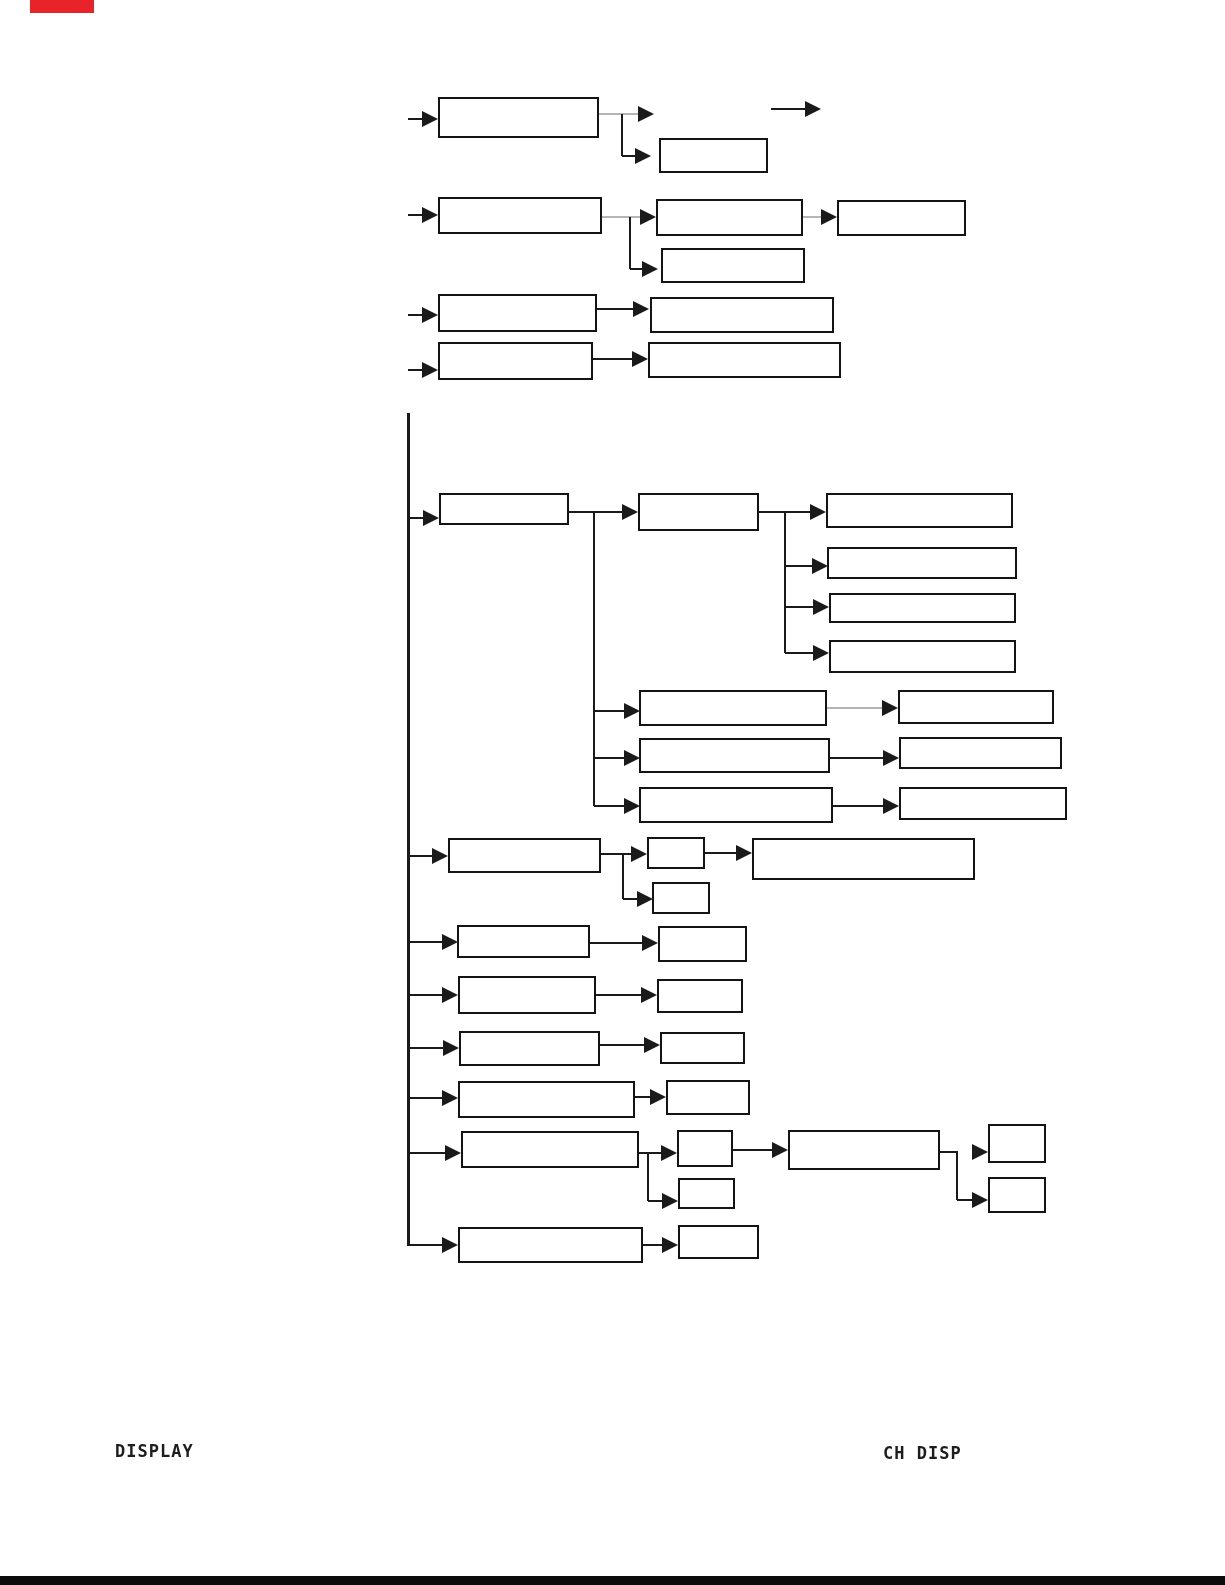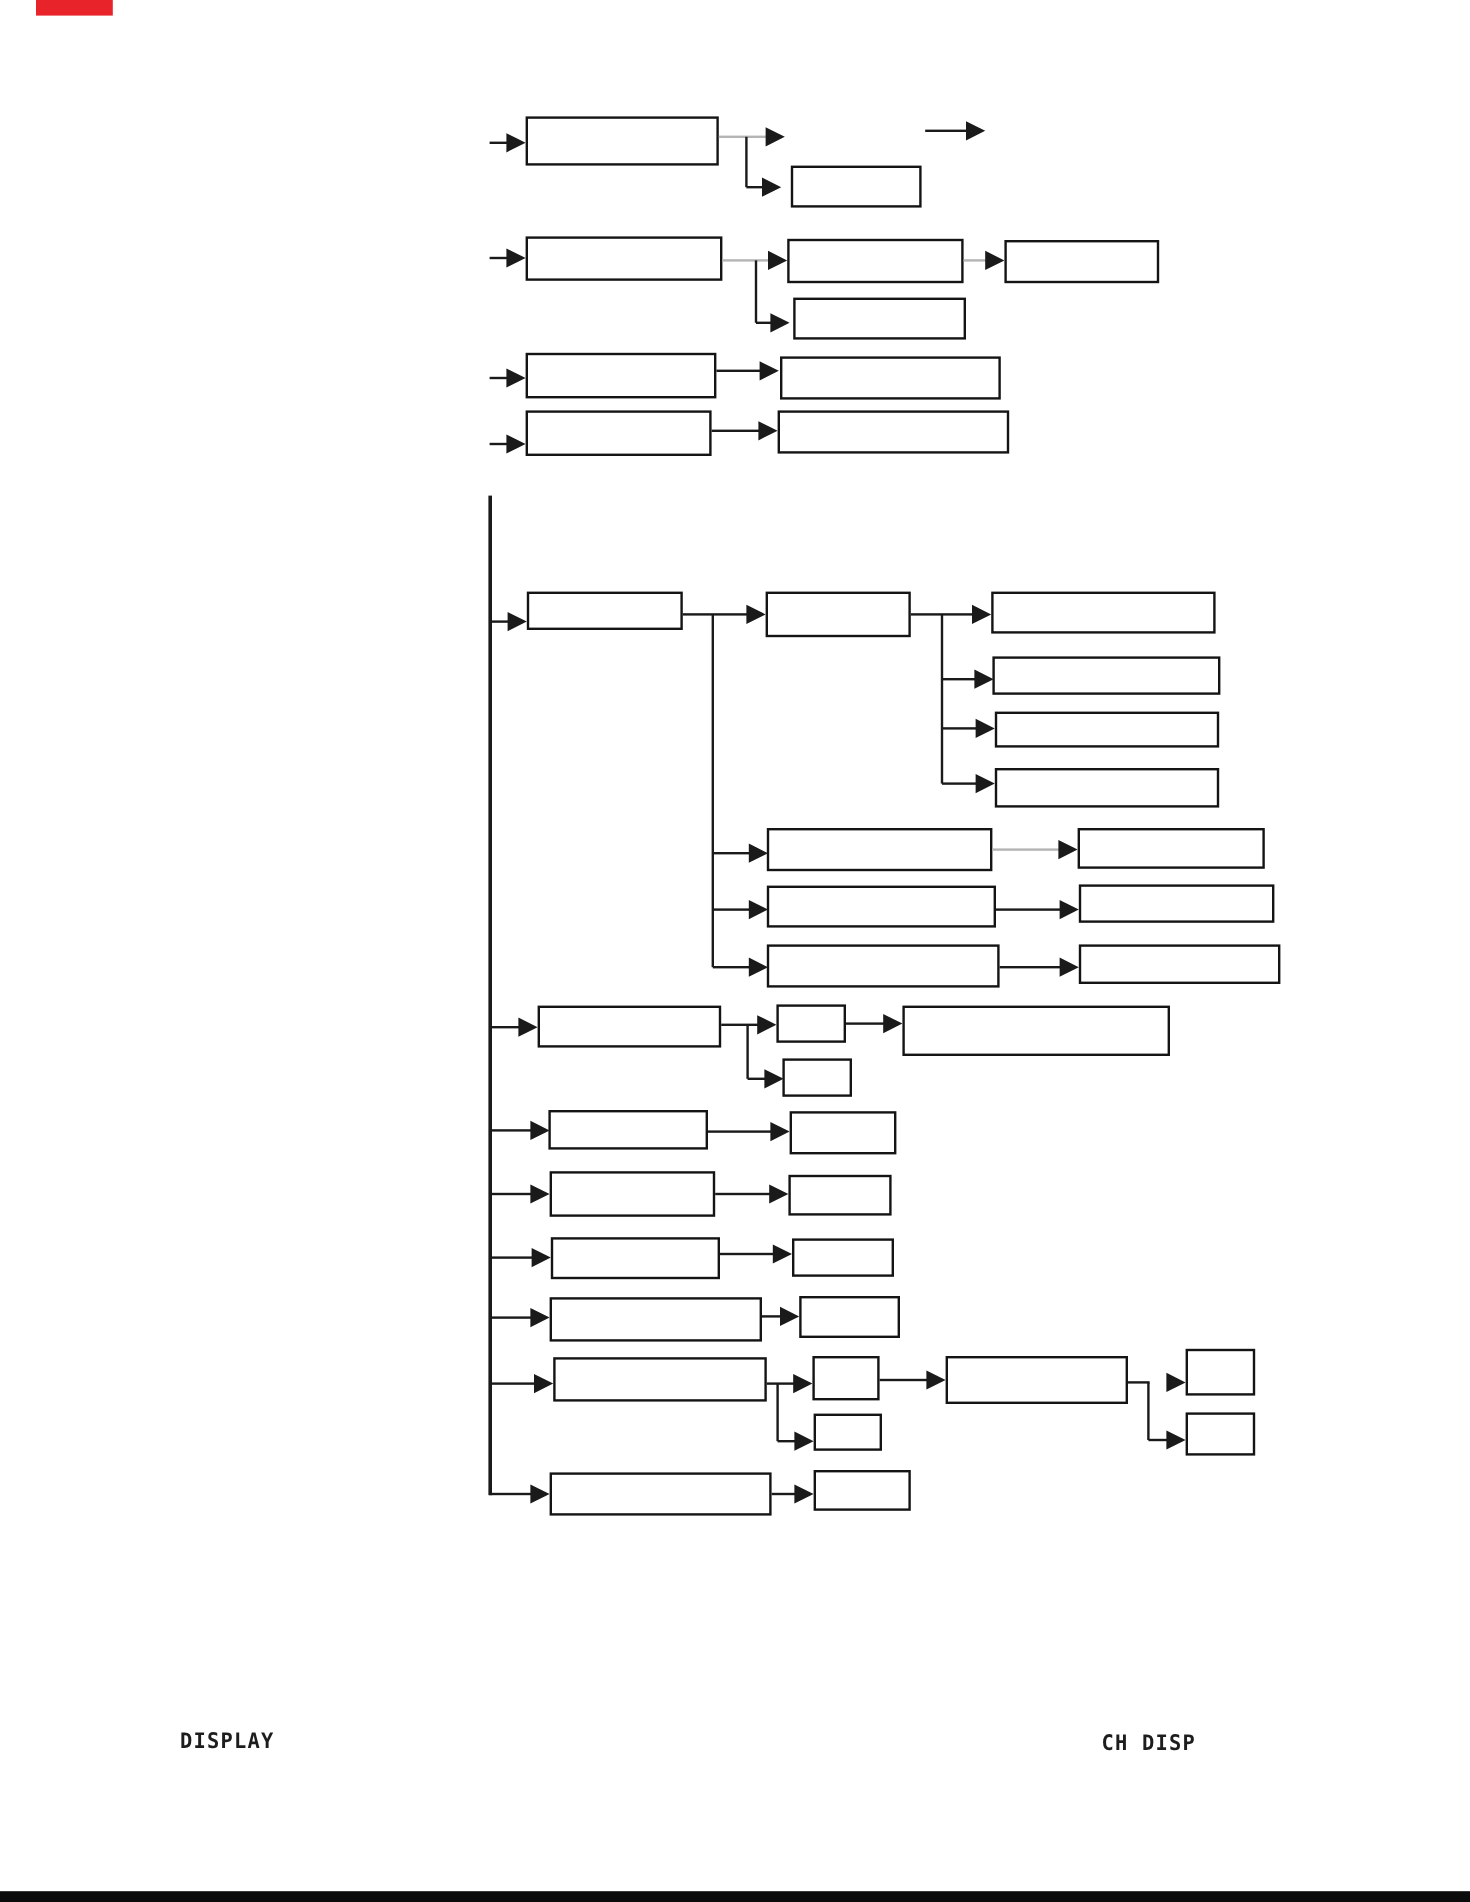--- a/index.html
+++ b/index.html
@@ -25,21 +25,20 @@
   }
   .lbl{
     position:absolute;
     font-family:"DejaVu Sans Mono","Liberation Mono",monospace;
     font-weight:bold;
     font-size:17px;
     letter-spacing:1px;
     color:#1d1d1d;
     white-space:pre;
     transform:scaleY(1.05);
-    margin-left:35px;
   }
   .bottom-bar{position:absolute;left:0;width:1225px;background:#0b0b0b;}
   .red-mark{position:absolute;background:#e8232a;}
 </style>
 </head>
 <body>
 
 <div class="page">
   <div class="red-mark" style="left: 30px; top: 0px; width: 64px; height: 13px; background: rgb(232, 35, 42);"></div>
   <div style="position:absolute;left:0;top:0;width:100%;height:100%;">

